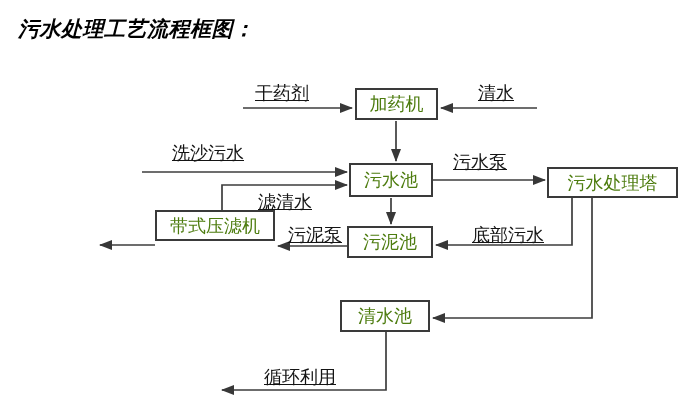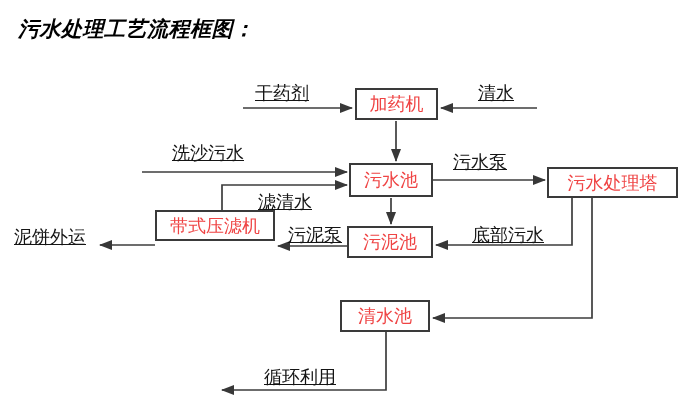--- a/index.html
+++ b/index.html
@@ -8,21 +8,21 @@
     font-family:"Liberation Sans","DejaVu Sans",sans-serif;overflow:hidden;
   }
   .title{
     position:absolute;left:18px;top:15px;margin:0;
     font-size:21px;font-weight:bold;color:#000;letter-spacing:0.5px;font-style:italic;
   }
   .wires{position:absolute;left:0;top:0;width:700px;height:420px;}
   .node{
     position:absolute;box-sizing:border-box;background:#fff;
     border:2px solid #3a3a3a;display:flex;align-items:center;justify-content:center;
-    font-size:18px;color:#ef4444;white-space:nowrap;z-index:2;
+    font-size:18px;color:#4d7c0f;white-space:nowrap;z-index:2;
   }
   .lbl{
     position:absolute;font-size:18px;line-height:20px;color:#141414;
     white-space:nowrap;z-index:3;background:transparent;text-decoration:underline;
   }
 </style>
 </head>
 <body>
 
 <div class="canvas">
@@ -70,16 +70,15 @@
     <span>清水池</span>
   </div>
 
   <span class="lbl" style="left:255px;top:83px">干药剂</span>
   <span class="lbl" style="left:478px;top:83px">清水</span>
   <span class="lbl" style="left:172px;top:143px">洗沙污水</span>
   <span class="lbl" style="left:453px;top:152px">污水泵</span>
   <span class="lbl" style="left:258px;top:192px">滤清水</span>
   <span class="lbl" style="left:472px;top:225px">底部污水</span>
   <span class="lbl" style="left:288px;top:225px">污泥泵</span>
-  <span class="lbl" style="left:14px;top:227px">泥饼外运</span>
   <span class="lbl" style="left:264px;top:367px">循环利用</span>
 
 </div>
 
 </body></html>

